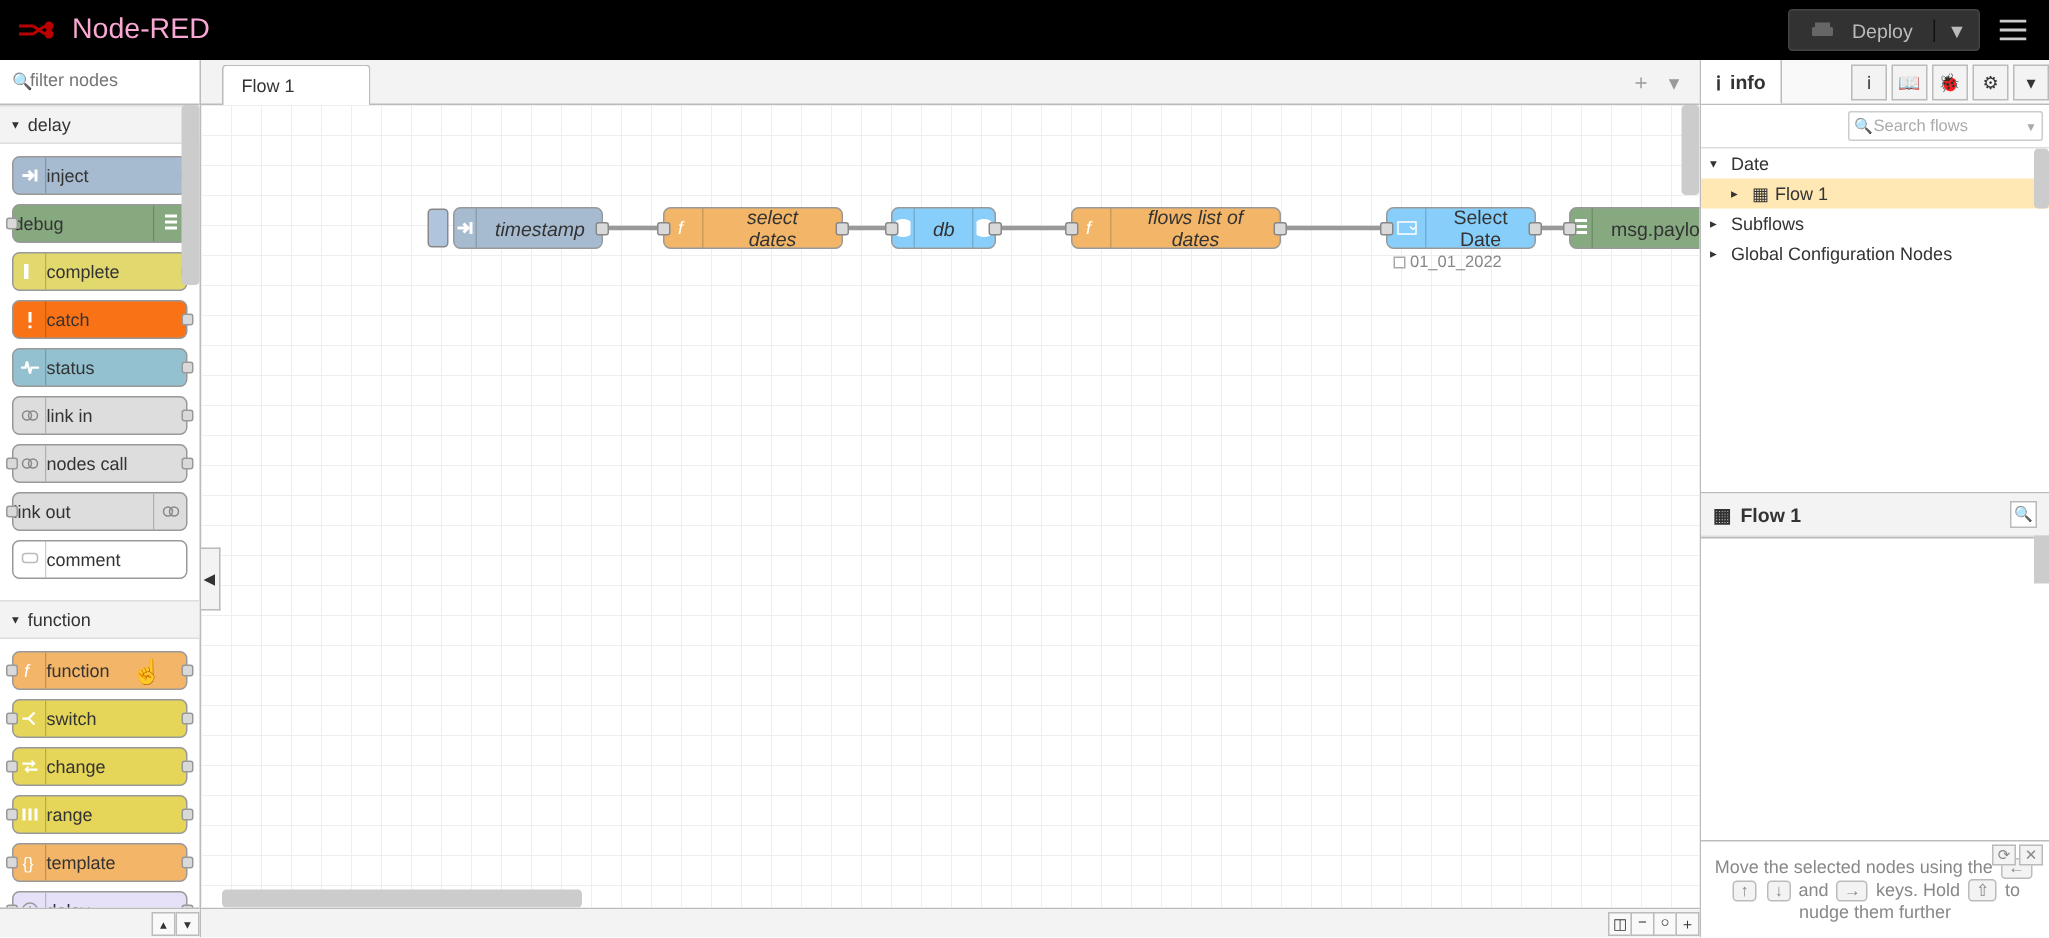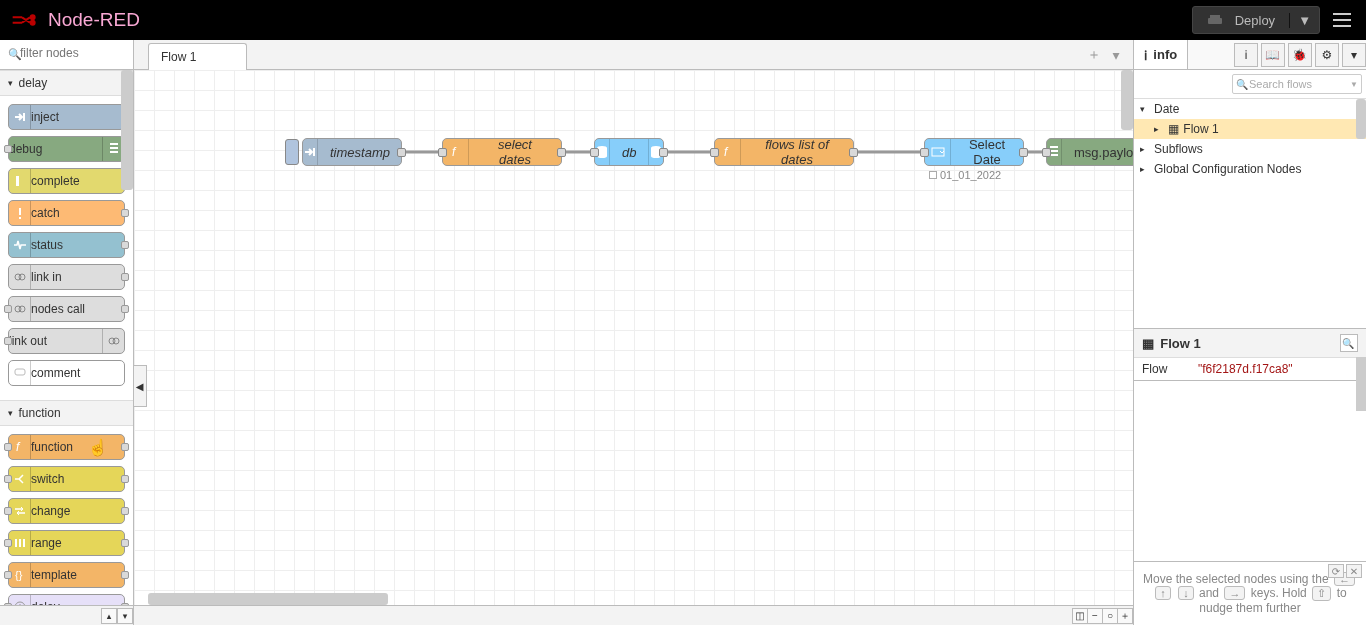--- a/index.html
+++ b/index.html
@@ -84,21 +84,21 @@
 .side .detail .kv .v{color:#a31515}
 .side .detail .vsb{position:absolute;right:0;width:10px;height:30px;background:#ccc}
 .side .blank{flex:1;position:relative}
 .side .blank .vsb{position:absolute;right:0;top:0;width:10px;height:30px;background:#ccc}
 .side .tip{border-top:1px solid #bbb;padding:10px 8px;font-size:12px;color:#888;text-align:center;position:relative}
 .side .tip .kbd{display:inline-block;border:1px solid #bbb;border-radius:3px;padding:0 4px;font-size:11px;background:#f3f3f3;margin:0 2px}
 .side .tip .ctl{position:absolute;right:4px;top:2px;display:flex;gap:2px}
 .side .tip .ctl .b{width:16px;height:14px;border:1px solid #bbb;background:#f3f3f3;font-size:10px;display:flex;align-items:center;justify-content:center;cursor:pointer}
 .cursor{position:absolute;left:88px;top:438px;pointer-events:none;font-size:16px}
 
-.c-inject{background:#a6bbcf}.c-debug{background:#87a980}.c-complete{background:#e2d96e}.c-catch{background:#fdba74}.c-status{background:#94c1d0}.c-link{background:#ddd}.c-comment{background:#fff}
+.c-inject{background:#a6bbcf}.c-debug{background:#87a980}.c-complete{background:#e2d96e}.c-catch{background:#f97316}.c-status{background:#94c1d0}.c-link{background:#ddd}.c-comment{background:#fff}
 .c-func{background:#f3b567}.c-switch{background:#e5d659}.c-change{background:#e5d659}.c-range{background:#e5d659}.c-template{background:#f3b567}.c-delay{background:#e6e0f8}.c-db{background:#87cefa}.c-debugn{background:#87a980}
 </style>
 </head>
 <body>
 
 <div class="hdr">
   <div class="logo">
     <svg viewBox="0 0 48 24">
         <g stroke="#b00" stroke-width="3" fill="none">
           <path d="M4 8 L18 8 M4 16 L18 16 M18 8 L30 16 M18 16 L30 8"></path>
@@ -440,24 +440,20 @@
           <span class="chev">▸</span>
           <span>Global Configuration Nodes</span>
         </div>
       </div>
     <div class="detail" style="position:relative">
       <div class="hd">
         <span>▦</span>
         <span>Flow 1</span>
         <div class="zoom">🔍</div>
       </div>
-      <div class="kv">
-        <span class="k">Flow</span>
-        <span class="v">"f6f2187d.f17ca8"</span>
-      </div>
       <div class="vsb" style="top:28px"></div>
     </div>
     <div class="blank">
       <div class="vsb"></div>
     </div>
     <div class="tip">
       <div class="ctl">
         <div class="b">⟳</div>
         <div class="b">✕</div>
       </div>

